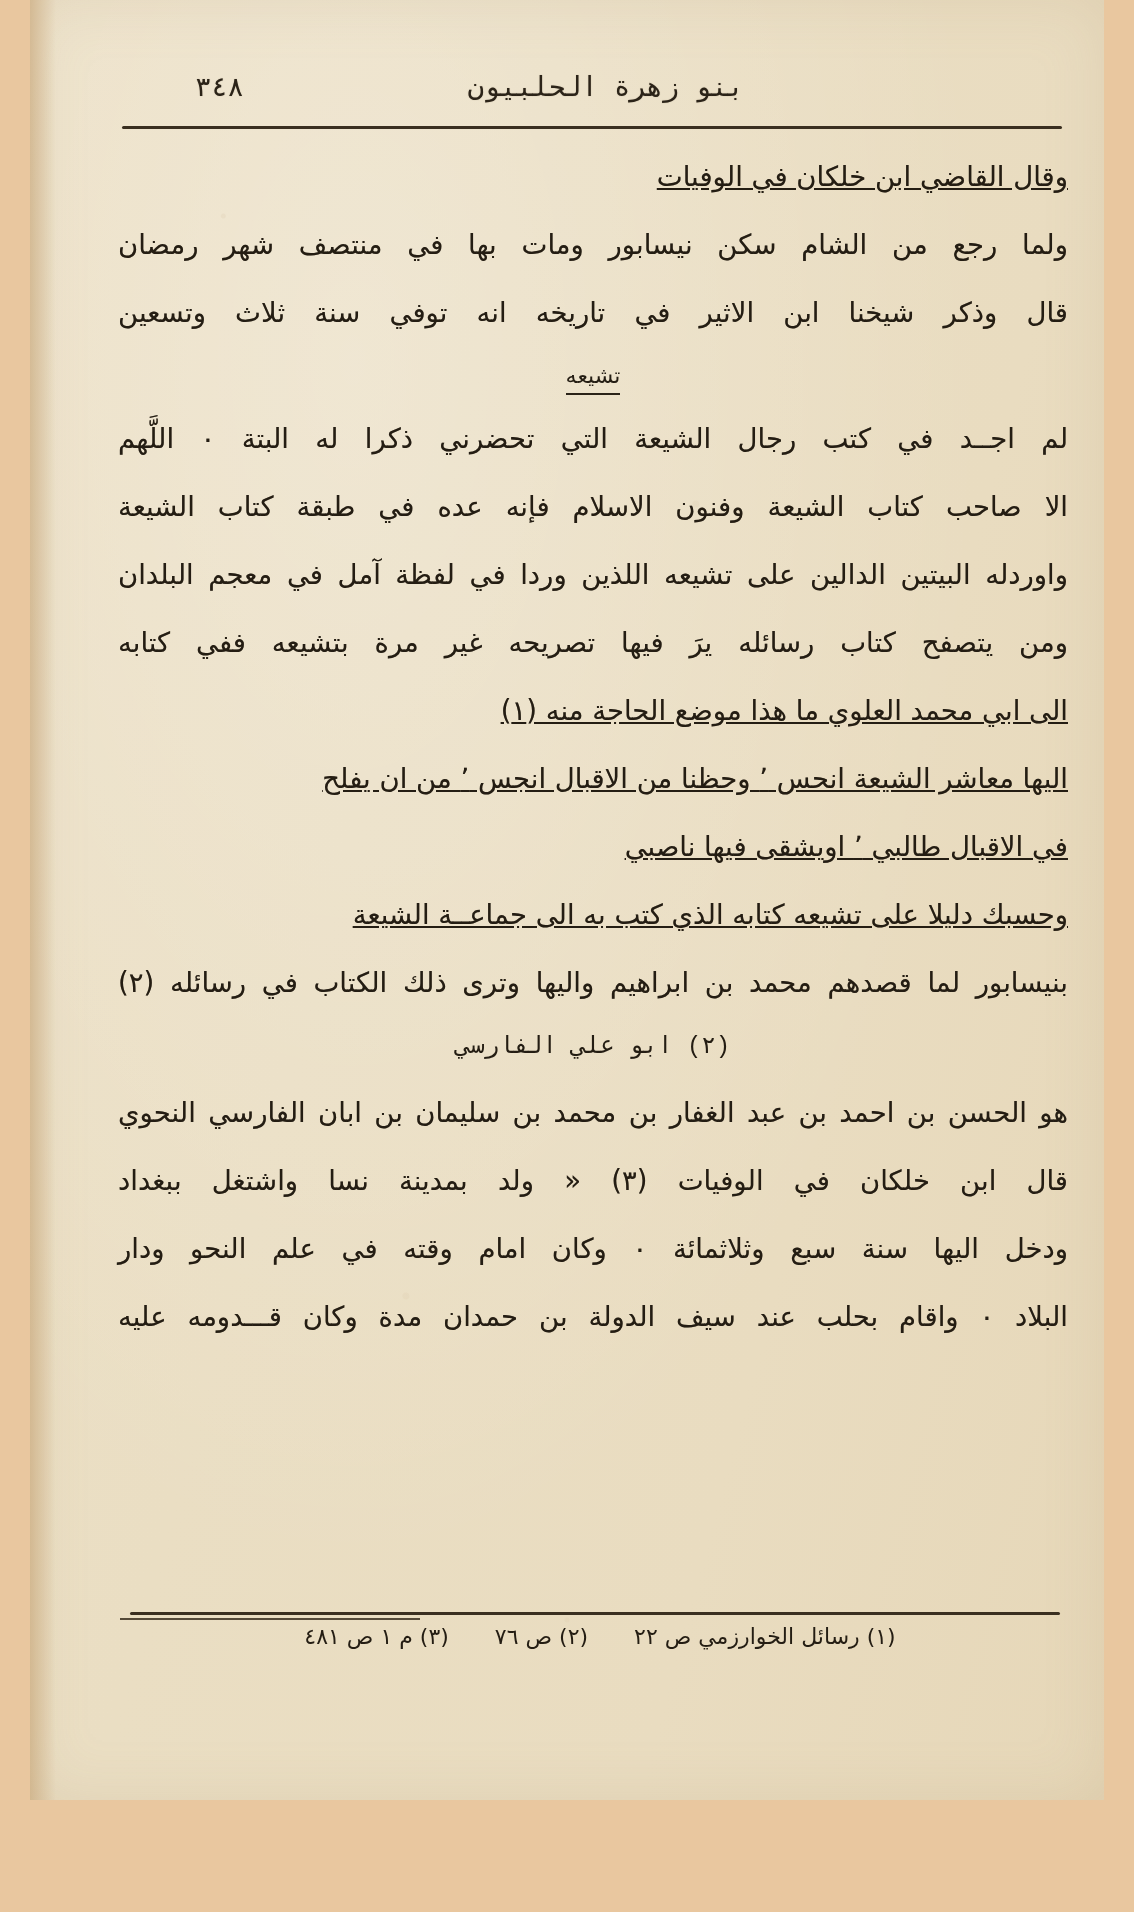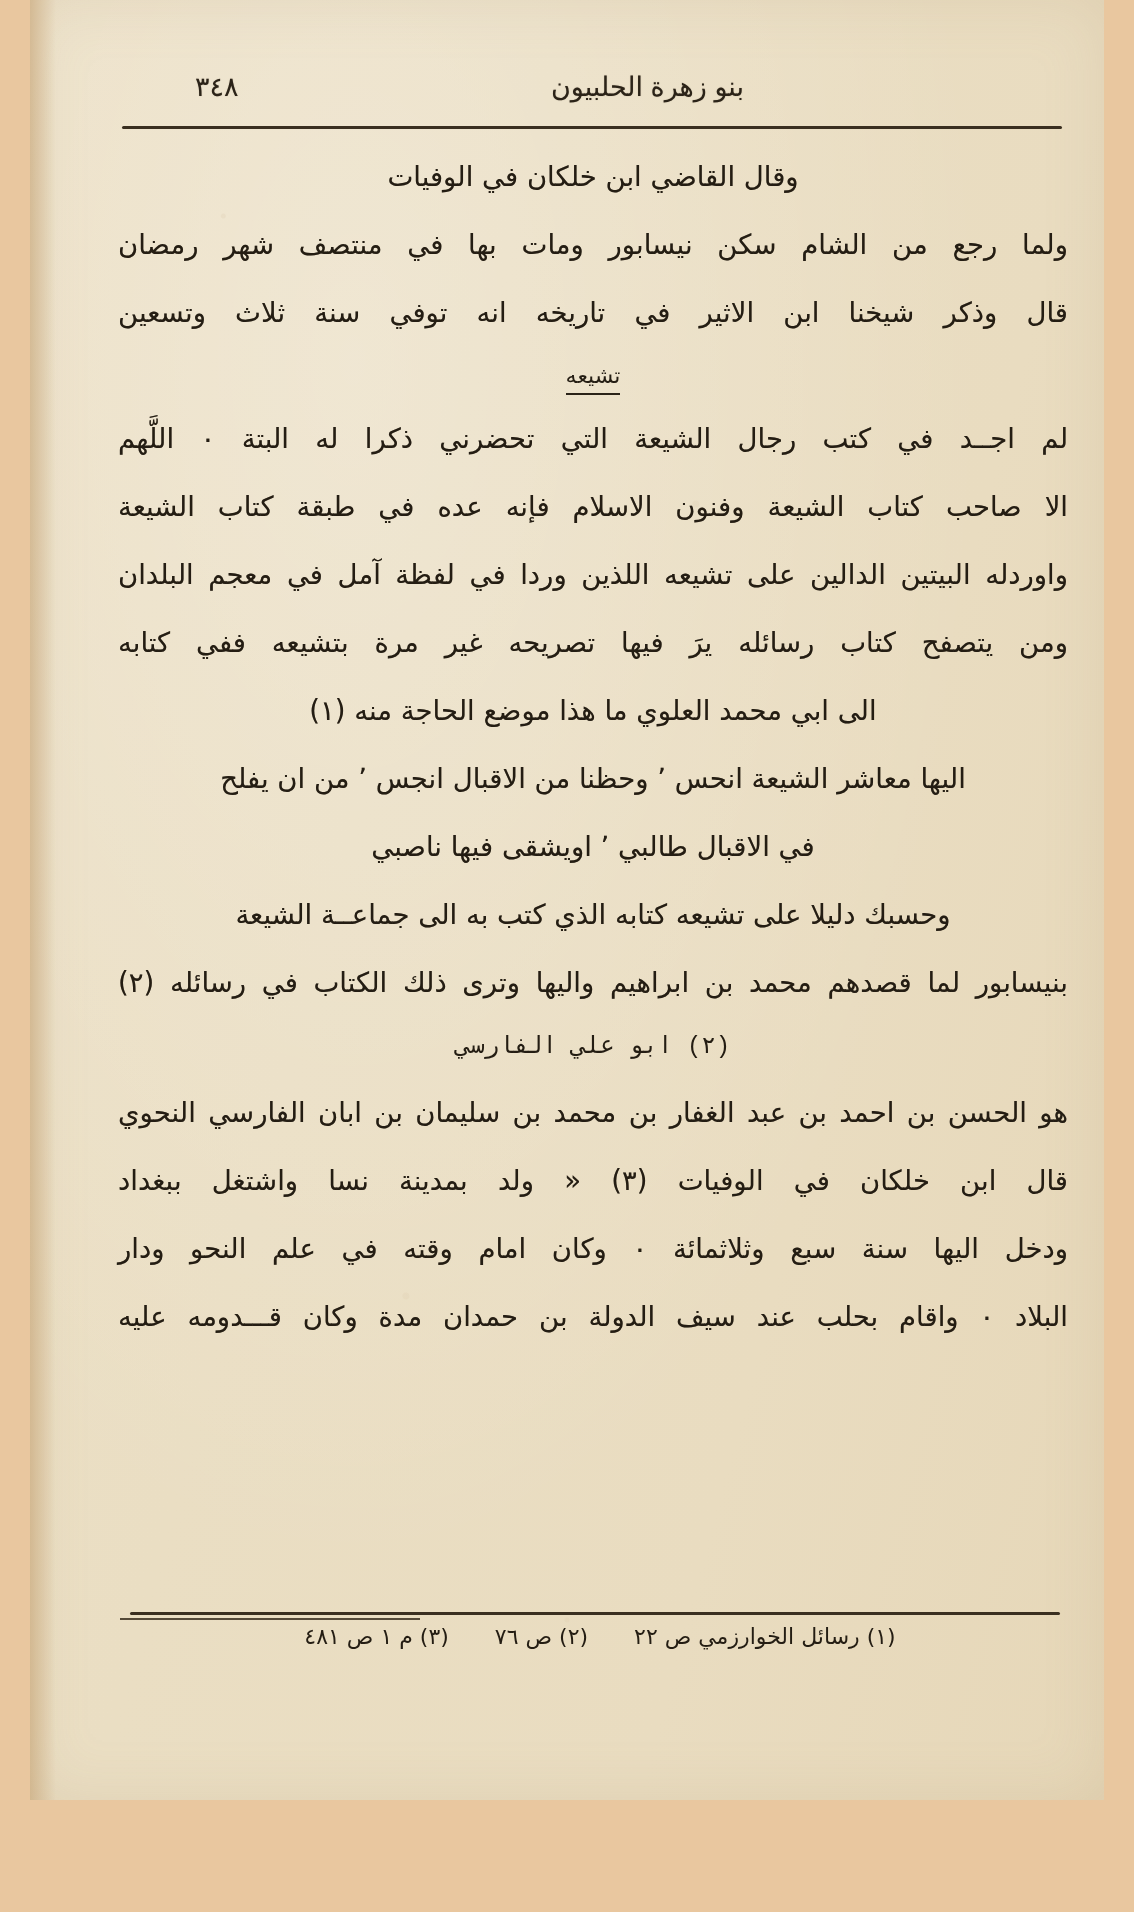--- a/index.html
+++ b/index.html
@@ -65,30 +65,30 @@
     right: 60px;
     height: 50px;
     display: flex;
     align-items: center;
     justify-content: space-between;
     direction: rtl;
   }
   .head-title {
     font-size: 27px;
     color: #2b2318;
-    font-family: Liberation Sans, sans-serif;
+    font-family: Liberation Mono, monospace;
     letter-spacing: 0px;
     margin-right: 300px;
     text-shadow: 0 0 1px rgba(60,45,25,0.35);
     text-align: right;
   }
   .head-folio {
     font-size: 27px;
     color: #2b2318;
-    font-family: Liberation Sans, sans-serif;
+    font-family: Liberation Mono, monospace;
     margin-left: 105px;
     text-shadow: 0 0 1px rgba(60,45,25,0.35);
   }
 
   .rule-top {
     position: absolute;
     top: 126px;
     left: 92px;
     width: 940px;
     height: 3px;
@@ -106,21 +106,21 @@
     text-align: justify;
   }
   .line {
     font-size: 27.5px;
     line-height: 68px;
     color: #241d13;
     font-family: "DejaVu Sans", sans-serif;
     white-space: nowrap;
     text-shadow: 0 0 0.6px rgba(40,30,18,0.45);
   }
-  .line.center { text-align: center; }
+  .line.center { text-align: right; text-decoration: underline; }
   .line.spread {
     text-align: justify;
     text-align-last: justify;
     white-space: normal;
   }
 
   
   .section-head {
     text-align: center;
     font-size: 22px;

